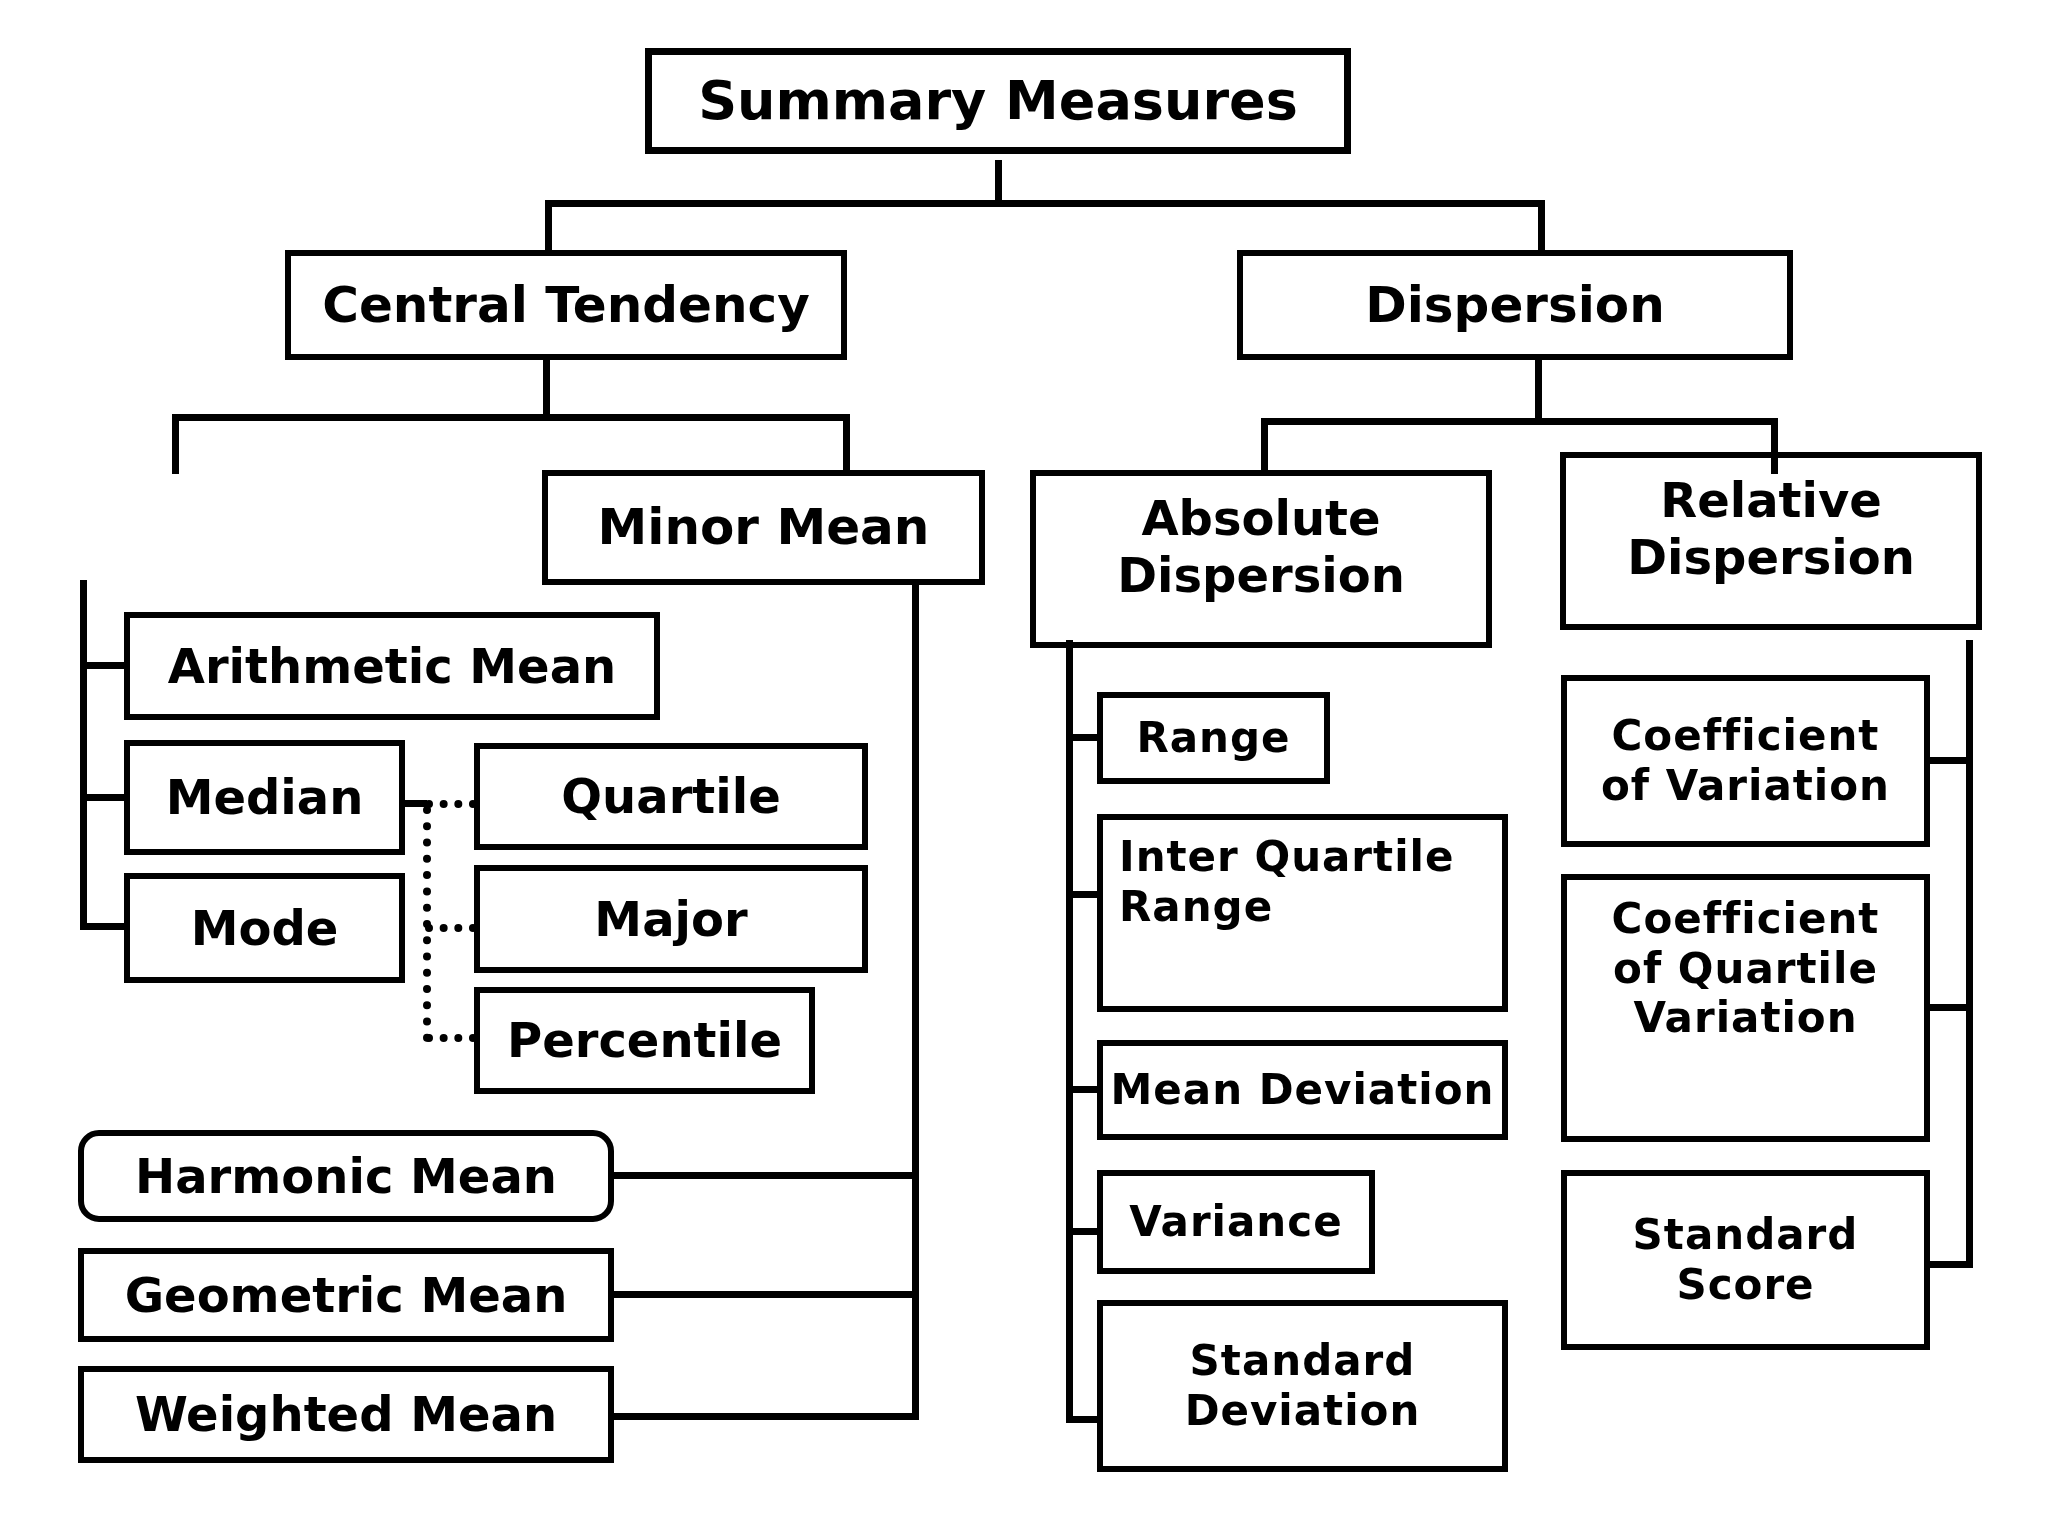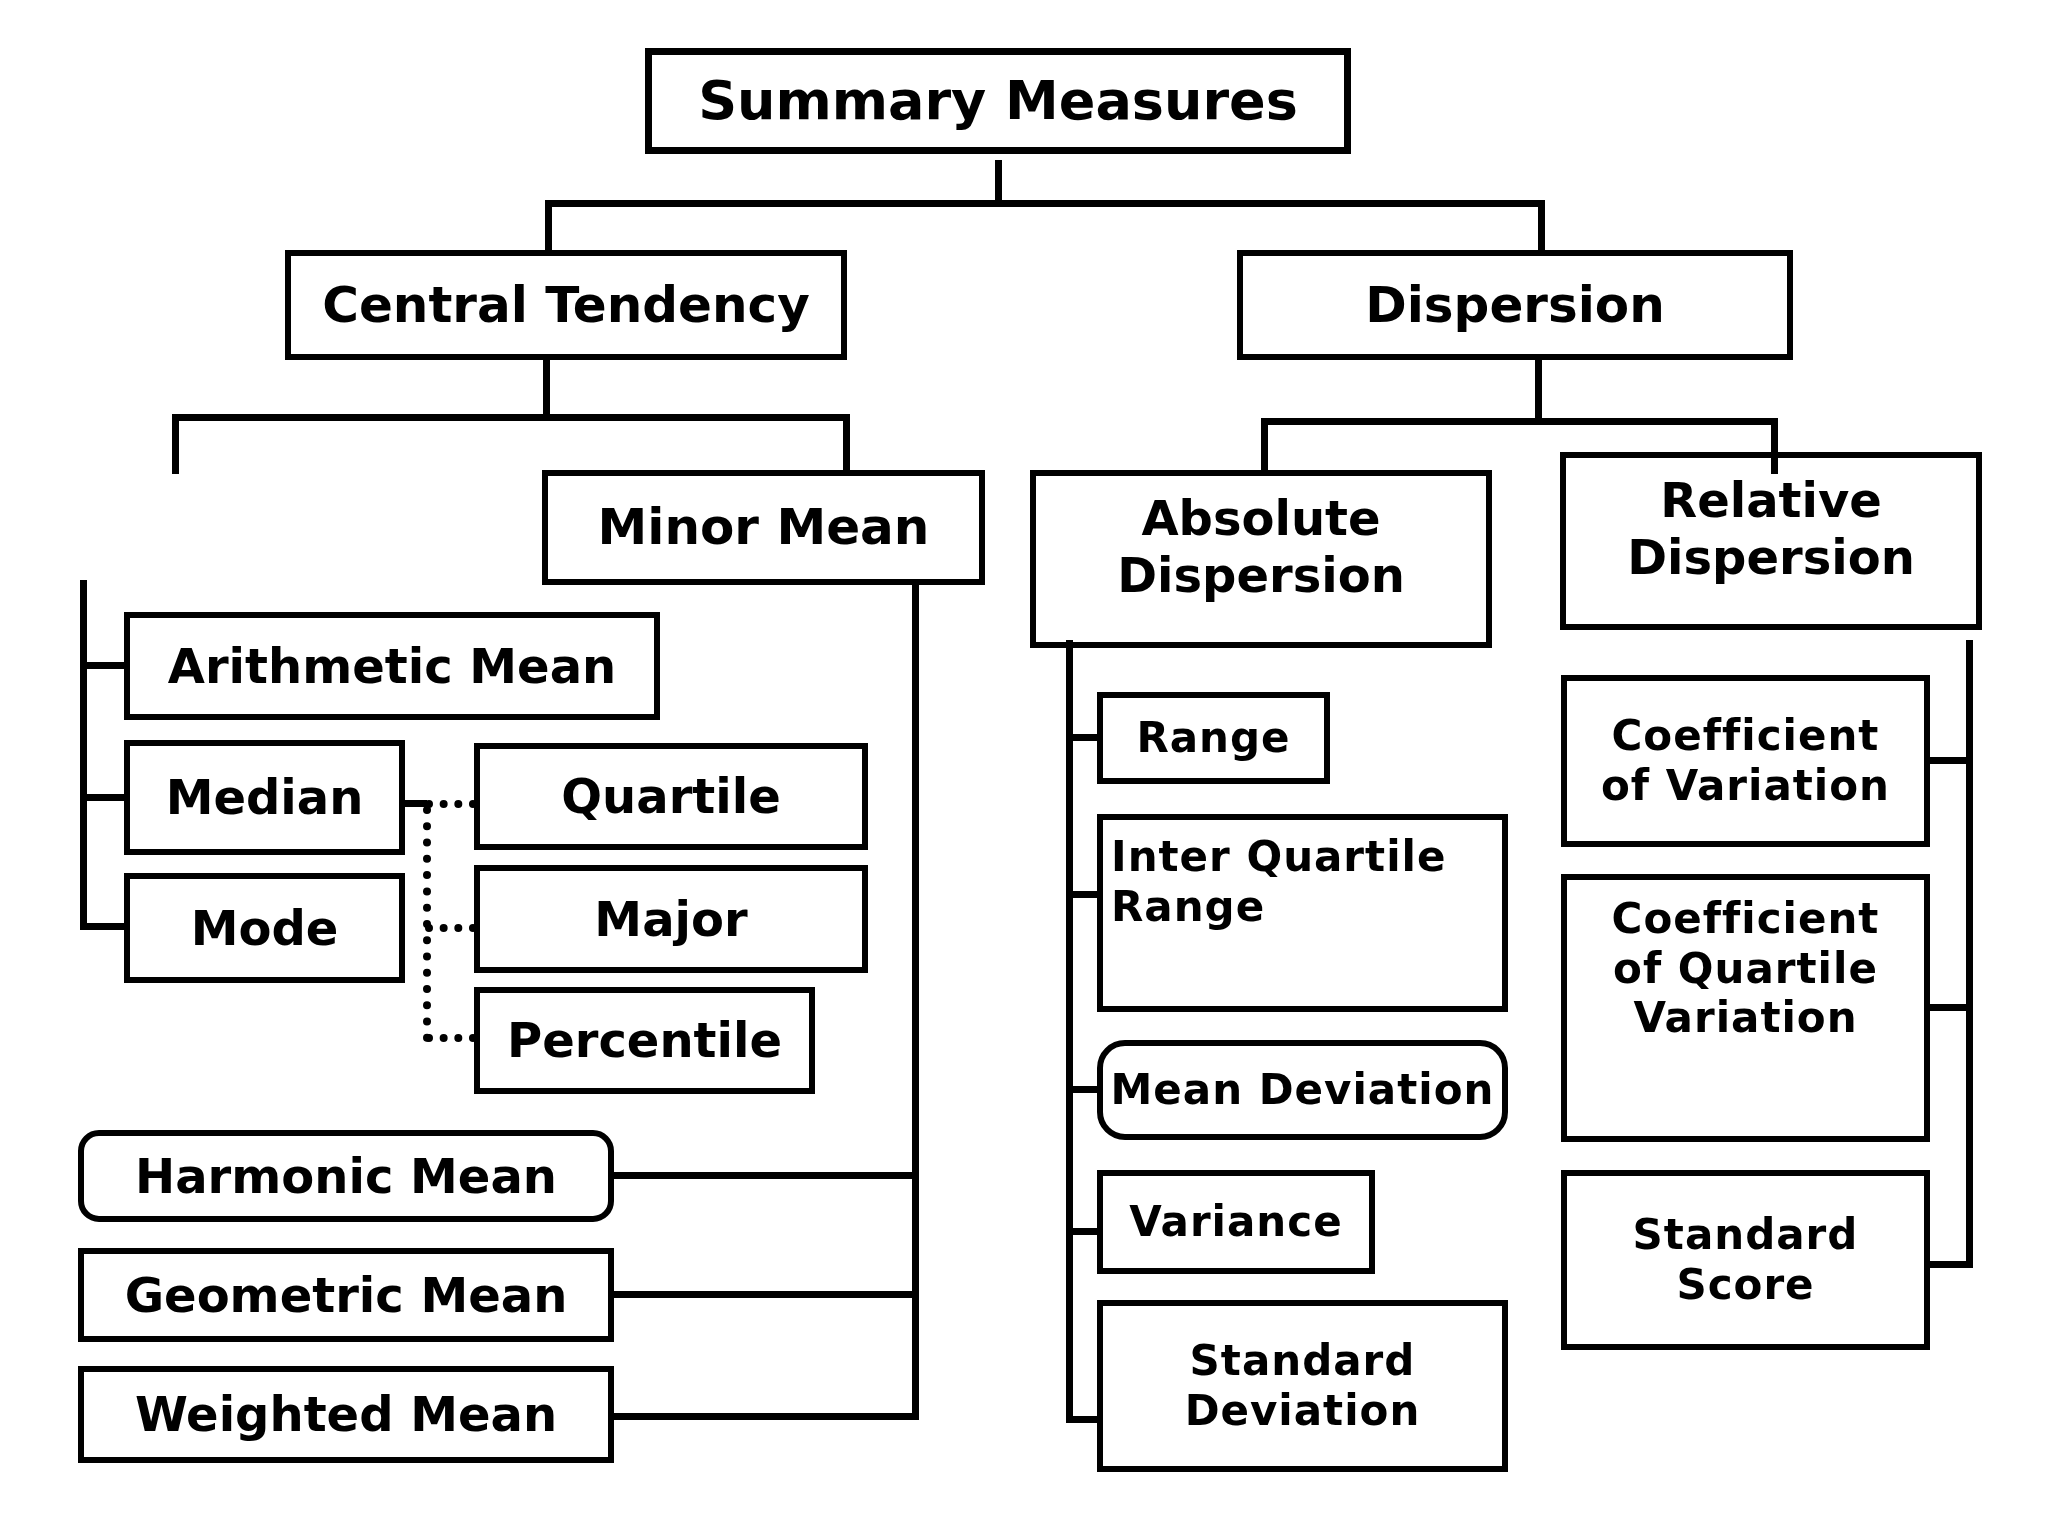--- a/index.html
+++ b/index.html
@@ -24,42 +24,42 @@
     background:var(--box_fill);
     border:6px solid var(--line);
     display:flex;
     align-items:center;
     justify-content:center;
     text-align:center;
     white-space:pre-line;
     line-height:1.18;
   }
   .top-align{align-items:flex-start;padding-top:14px;}
-  .left-align{justify-content:flex-start;text-align:left;padding-left:8px;}
+  .left-align{justify-content:flex-start;text-align:left;padding-left:16px;}
   .ls{letter-spacing:1px;}
   
   #n-summary   {left:645px;  top:48px;   width:706px; height:106px; font-size:54px; border-width:7px;}
   #n-central   {left:285px;  top:250px;  width:562px; height:110px; font-size:50px;}
   #n-dispersion{left:1237px; top:250px;  width:556px; height:110px; font-size:50px;}
   #n-major     {left:30px;   top:470px;  width:444px; height:115px; font-size:50px;}
   #n-minor     {left:542px;  top:470px;  width:443px; height:115px; font-size:50px;}
   #n-absolute  {left:1030px; top:470px;  width:462px; height:178px; font-size:48px;}
   #n-relative  {left:1560px; top:452px;  width:422px; height:178px; font-size:48px;}
   #n-arithmetic{left:124px;  top:612px;  width:536px; height:108px; font-size:48px;}
   #n-median    {left:124px;  top:740px;  width:281px; height:115px; font-size:48px;}
   #n-quartile  {left:474px;  top:743px;  width:394px; height:107px; font-size:48px;}
   #n-mode      {left:124px;  top:873px;  width:281px; height:110px; font-size:48px;}
   #n-decile    {left:474px;  top:865px;  width:394px; height:108px; font-size:48px;}
   #n-percentile{left:474px;  top:987px;  width:341px; height:107px; font-size:48px;}
   #n-harmonic  {left:78px;   top:1130px; width:536px; height:92px;  font-size:48px;border-radius:21px;}
   #n-geometric {left:78px;   top:1248px; width:536px; height:94px;  font-size:48px;}
   #n-weighted  {left:78px;   top:1366px; width:536px; height:97px;  font-size:48px;}
   #n-range     {left:1097px; top:692px;  width:233px; height:92px;  font-size:42px;}
   #n-iqr       {left:1097px; top:814px;  width:411px; height:198px; font-size:42px; align-items:flex-start; padding-top:12px;}
-  #n-meandev   {left:1097px; top:1040px; width:411px; height:100px; font-size:42px;border-radius:28px;}
+  #n-meandev   {left:1097px; top:1040px; width:411px; height:100px; font-size:42px;}
   #n-variance  {left:1097px; top:1170px; width:278px; height:104px; font-size:42px;}
   #n-stddev    {left:1097px; top:1300px; width:411px; height:172px; font-size:42px;}
   #n-coefvar   {left:1561px; top:675px;  width:369px; height:172px; font-size:42px;}
   #n-coefquart {left:1561px; top:874px;  width:369px; height:268px; font-size:42px;}
   #n-stdscore  {left:1561px; top:1170px; width:369px; height:180px; font-size:42px;}
   
   .hl{position:absolute;height:7px;background:var(--line);}
   .vl{position:absolute;width:7px;background:var(--line);}
   .dh{position:absolute;height:0;border-top:8px dotted var(--line);}
   .dv{position:absolute;width:0;border-left:8px dotted var(--line);}

